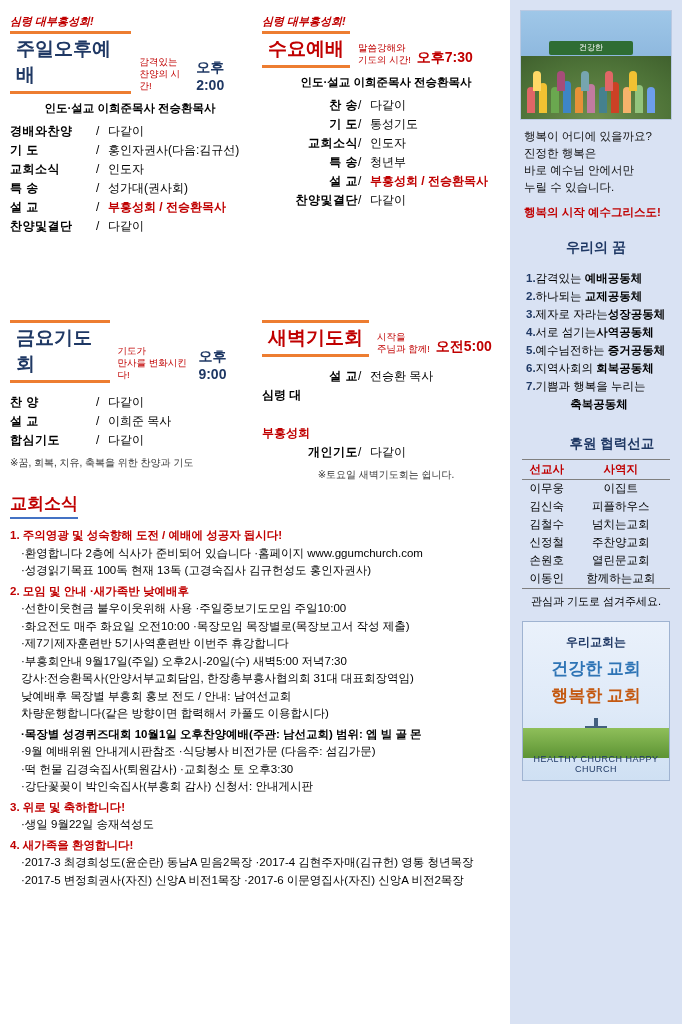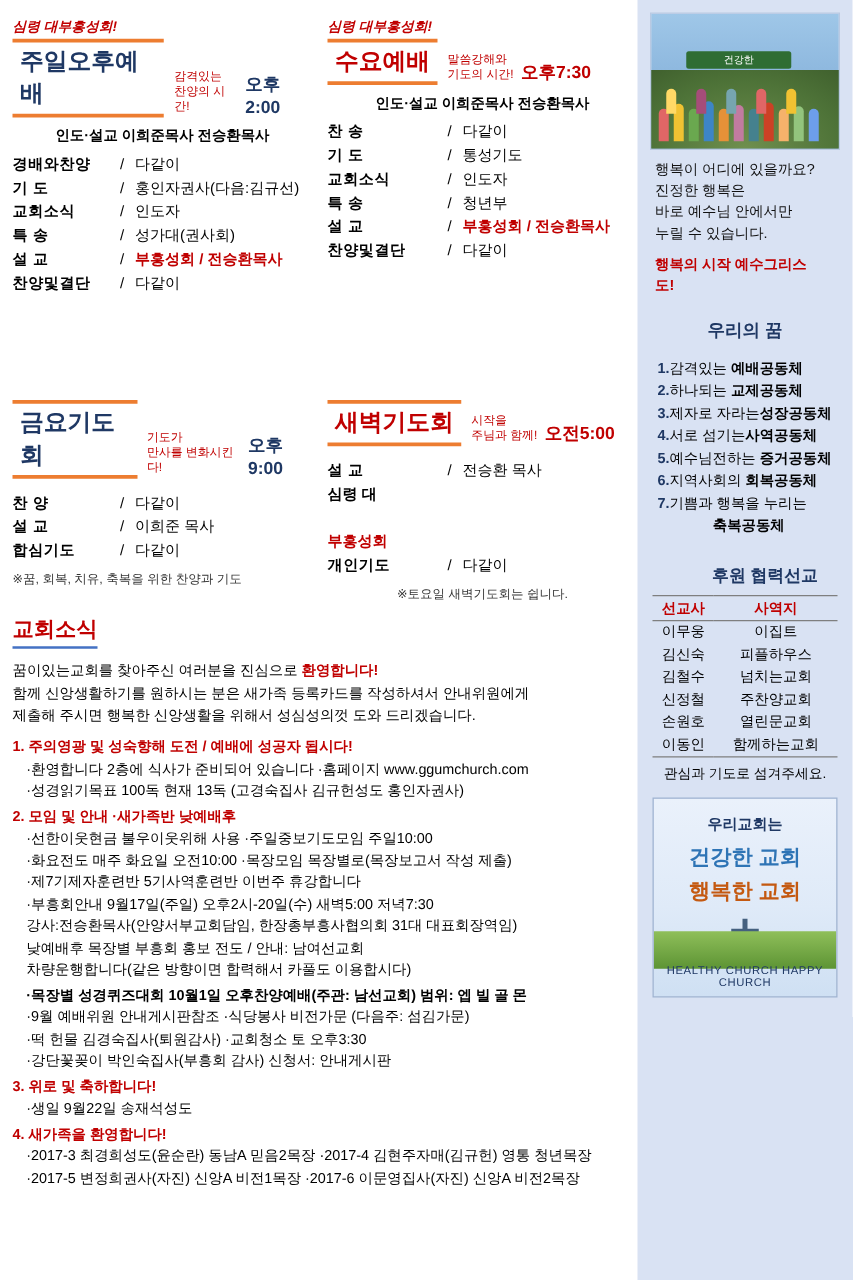--- a/index.html
+++ b/index.html
@@ -35,21 +35,21 @@
   .photo .banner {
     position:absolute; left:28px; top:30px; width:84px; height:14px;
     background:#2f6d33; color:#fff; font-size:8px; line-height:14px; text-align:center;
     border-radius:2px;
   }
   .photo .people { position:absolute; left:0; bottom:6px; width:100%; height:52px; }
   .photo .p {
     position:absolute; bottom:0; width:8px; height:26px; border-radius:4px 4px 0 0;
   }
   .sb-text {
-    padding: 8px 28px 0 14px;
+    padding: 8px 11px 0 14px;
     font-size: 11.5px; line-height: 17px; color:#111;
   }
   .sb-accent { color:#c00000; font-weight:bold; }
 
   .sb-h2 {
     text-align:center; color:#1f3864; font-weight:bold; font-size:14px;
     margin: 18px 0 6px 0;
   }
   .dream-list { padding: 0 10px 0 16px; font-size: 11.5px; line-height: 18px; }
   .dream-list li { list-style:none; }
@@ -106,21 +106,21 @@
     border-top:3px solid #ed7d31; border-bottom:3px solid #ed7d31; display:inline-block;
   }
   .svc-title.pink { color:#c00000; }
   .svc-sub { font-size:9.5px; color:#c00000; line-height:12px; margin:0 6px 2px 8px; }
   .svc-time { font-size:14px; font-weight:bold; color:#1f3864; margin-bottom:1px; }
   .svc-time.red { color:#c00000; }
   .svc-leader { font-size:11.5px; font-weight:bold; text-align:center; margin:7px 0 6px 0; }
   .rows { font-size:12px; line-height:19px; }
   .rows .r { display:flex; }
   .rows .k { width:86px; font-weight:bold; letter-spacing:0.5px;}
-  .rows .k.wide { width:96px; }
+  .rows .k.wide { width:96px;text-align:right; }
   .rows .s { width:12px; }
   .rows .v { }
   .rows .red { color:#c00000; font-weight:bold; }
   .note { font-size:10px; color:#333; margin-top:6px; }
 
   
   .news-title {
     font-size:17px; font-weight:bold; color:#c00000;
     border-bottom:2px solid #4472c4; display:inline-block; padding-bottom:2px;
   }
@@ -271,25 +271,20 @@
             <span class="s">/</span>
             <span class="v">다같이</span>
           </div>
       </div>
       <div class="note" style="text-align:center;">※토요일 새벽기도회는 쉽니다.</div>
     </div>
 
     <div style="position:absolute; left:10px; top:492px; width:500px;">
       <div class="news-title">교회소식</div>
 
-      <div class="news-intro">
-        <div><span>꿈이있는교회를 찾아주신 여러분을 진심으로 </span><span class="hl">환영합니다!</span></div>
-        <div>함께 신앙생활하기를 원하시는 분은 새가족 등록카드를 작성하셔서 안내위원에게</div>
-        <div>제출해 주시면 행복한 신앙생활을 위해서 성심성의껏 도와 드리겠습니다.</div>
-      </div>
 
       <div class="news-list">
 
         <div class="item">
           <div class="item-h"><span>1.</span> <span>주의영광 및 성숙향해 도전 / 예배에 성공자 됩시다!</span></div>
           <div class="sub">·환영합니다 2층에 식사가 준비되어 있습니다  ·홈페이지 www.ggumchurch.com</div>
           <div class="sub">·성경읽기목표 100독  현재 13독 (고경숙집사 김규헌성도 홍인자권사)</div>
         </div>
 
         <div class="item">

